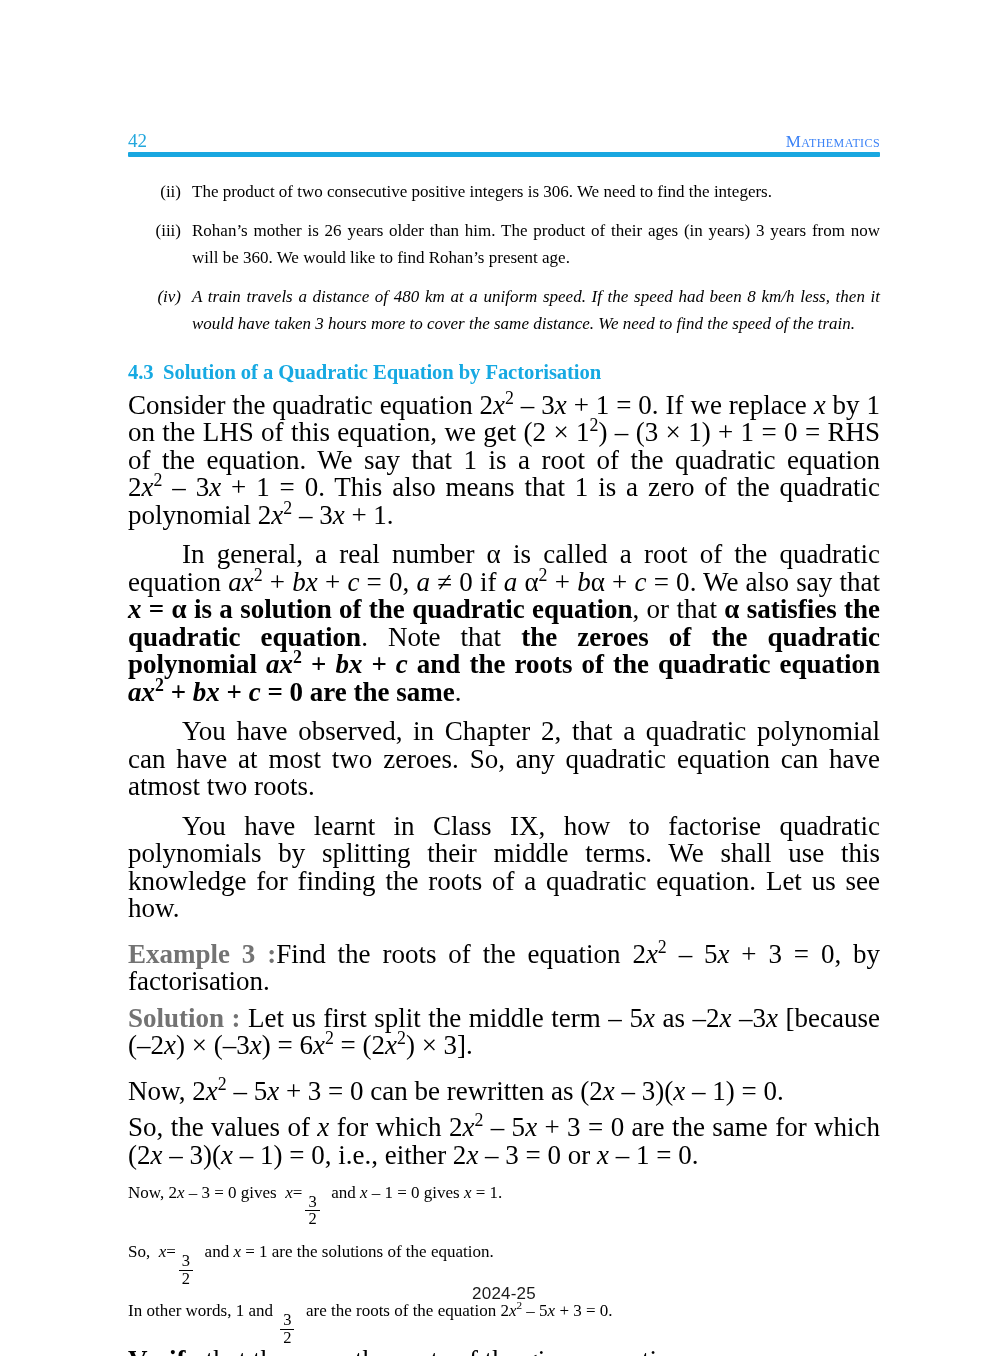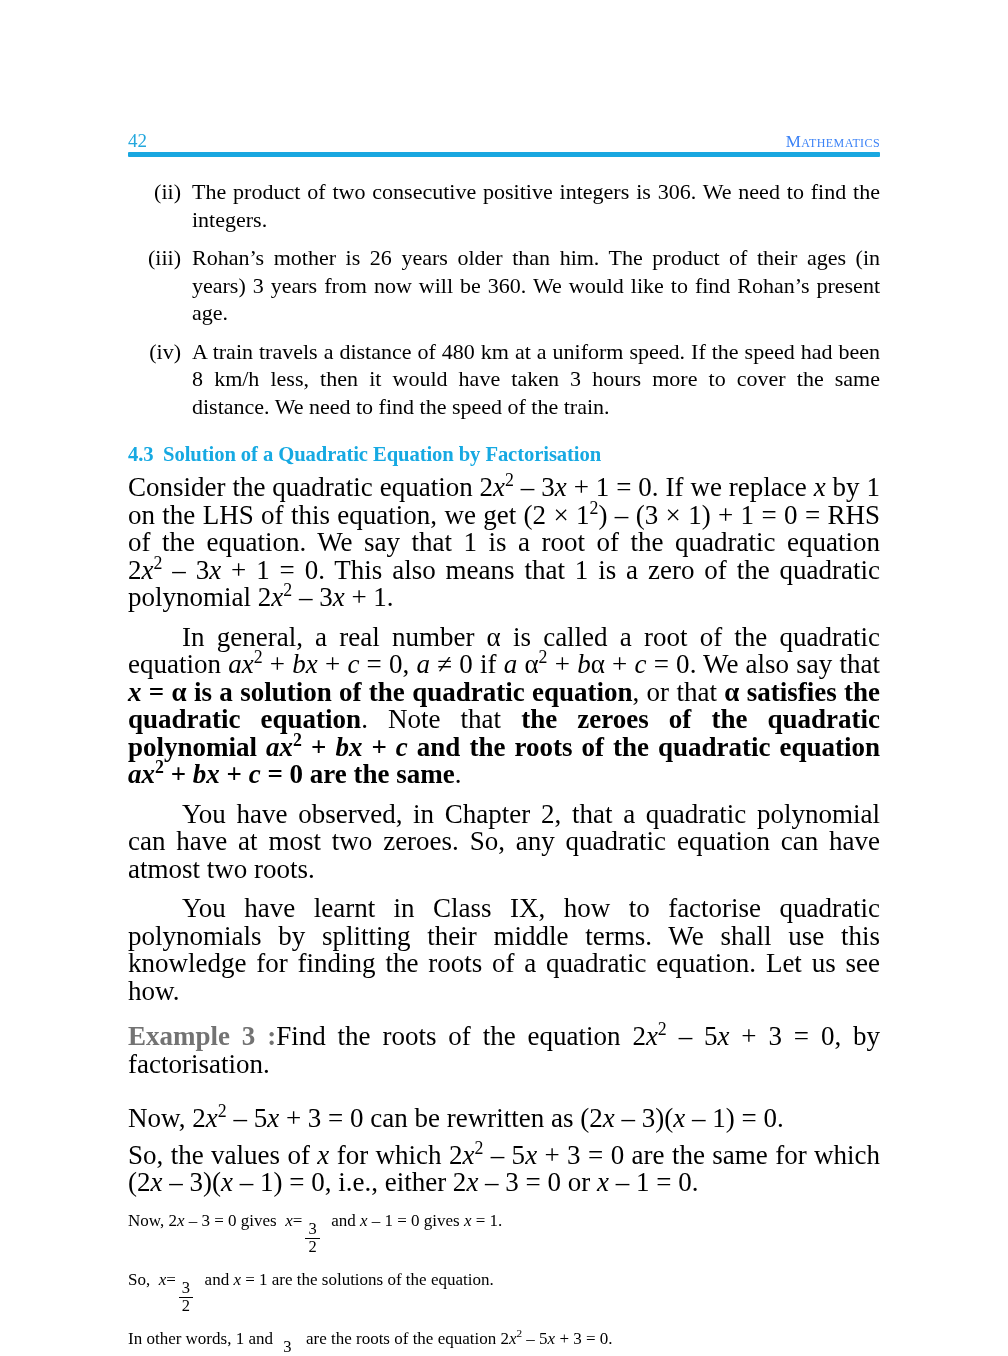--- a/index.html
+++ b/index.html
@@ -70,36 +70,36 @@
     line-height: 27.5px;
     text-align: justify;
     text-justify: inter-word;
   }
 
   
   .numlist { margin: 0; padding: 0; }
   .numitem {
     display: flex;
     margin-bottom: 11px;
-    font-size: 22px;
+    font-size: 17px;
     line-height: 27.5px;
   }
   .numitem .marker {
     width: 64px;
     min-width: 64px;
     text-align: right;
     padding-right: 11px;
     box-sizing: border-box;
   }
   .numitem .itembody {
     flex: 1;
     text-align: justify;
     text-justify: inter-word;
   }
-  .numitem:last-child { margin-bottom: 16px; }
+  .numitem:last-child { margin-bottom: 16px; font-style: italic; }
 
   
   h2.section {
     margin: 22px 0 7px 0;
     font-size: 21.5px;
     color: #16a9e2;
     font-weight: bold;
     font-family: "Liberation Serif", "DejaVu Serif", serif;
     letter-spacing: -0.1px;
     transform: scaleX(0.96);
@@ -206,20 +206,21 @@
     <div class="gap"></div>
 
     <p class="para indent">You have learnt in Class IX, how to factorise quadratic polynomials by splitting their middle terms. We shall use this knowledge for finding the roots of a quadratic equation. Let us see how.</p>
 
     <div class="gap-lg"></div>
 
     <p class="para"><span class="label-blue">Example 3 :</span><span>Find the roots of the equation </span><span class="nw">2<i class="v">x</i><sup>2</sup> – 5<i class="v">x</i> + 3 = 0</span><span>, by factorisation.</span></p>
 
     <div class="gap-sm"></div>
 
+    <p class="para"><span class="label-blue">Solution :</span> Let us first split the middle term – 5<i class="v">x</i> as –2<i class="v">x</i> –3<i class="v">x</i> [because (–2<i class="v">x</i>) × (–3<i class="v">x</i>) = 6<i class="v">x</i><sup>2</sup> = (2<i class="v">x</i><sup>2</sup>) × 3].</p>
 
     <div class="gap-sm"></div>
 
 
     <div class="gap-sm"></div>
 
     <p class="para">Now, 2<i class="v">x</i><sup>2</sup> – 5<i class="v">x</i> + 3 = 0 can be rewritten as (2<i class="v">x</i> – 3)(<i class="v">x</i> – 1) = 0.</p>
 
     <div class="gap-sm"></div>
 
@@ -237,14 +238,15 @@
 
     <p class="fracline">In other words, 1 and <span class="frac">
           <span class="num">3</span>
           <span class="den">2</span>
         </span>&nbsp; are the roots of the equation 2<i class="v">x</i><sup>2</sup> – 5<i class="v">x</i> + 3 = 0.</p>
 
     <p class="para"><b class="bd">Verify</b><span> that these are the roots of the given equation.</span></p>
 
   </div>
 
+  <div class="footer">2024-25</div>
 
 </div>
 
 </body></html>

